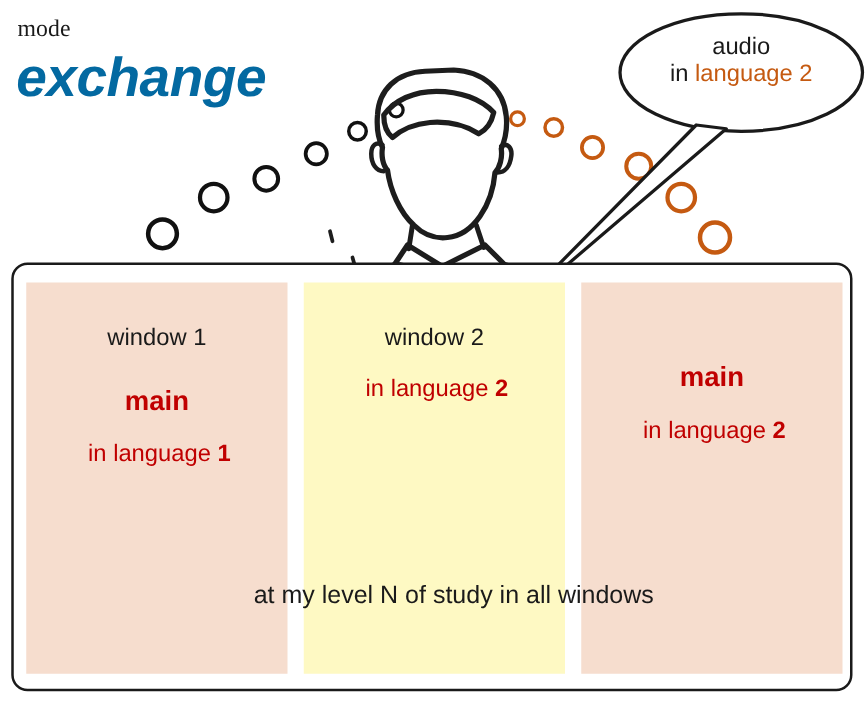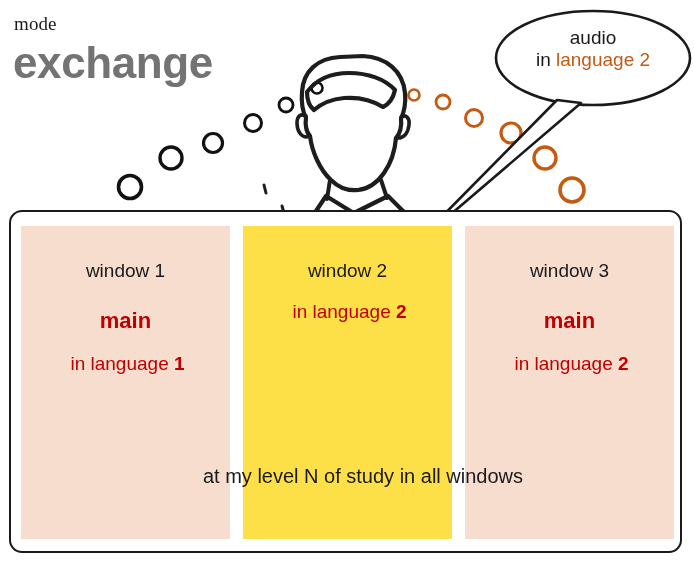--- a/index.html
+++ b/index.html
@@ -35,23 +35,24 @@
     white-space: nowrap;
     font-family: Liberation Serif, serif;
   }
   .mode-title {
     position: absolute;
     left: 13px;
     top: 41px;
     font-size: 44px;
     font-weight: bold;
     line-height: 1;
-    color: #737373;
+    color: #0369a1;
     letter-spacing: -0.4px;
     white-space: nowrap;
+    font-style: italic;
   }
 
   
   .art {
     position: absolute;
     left: 0; top: 0;
     width: 694px;
     height: 564px;
     pointer-events: none;
   }
@@ -92,21 +93,21 @@
     display: flex;
     justify-content: space-between;
   }
   .col {
     width: 209px;
     height: 313px;
     box-sizing: border-box;
     padding-top: 35px;
   }
   .col-peach { background: #F6DDCE; }
-  .col-blue  { background: #fde047; }
+  .col-blue  { background: #fef9c3; }
 
   .win-label {
     text-align: center;
     font-size: 19px;
     color: #1a1a1a;
     line-height: 1;
     margin: 0;
   }
   .win-mode {
     text-align: center;
@@ -229,21 +230,20 @@
         <p class="win-mode">main</p>
         <p class="win-lang"><span>in language </span><b>1</b></p>
       </div>
 
       <div class="col col-blue">
         <p class="win-label">window 2</p>
         <p class="win-lang"><span>in language </span><b>2</b></p>
       </div>
 
       <div class="col col-peach">
-        <p class="win-label">window 3</p>
         <p class="win-mode">main</p>
         <p class="win-lang"><span>in language </span><b>2</b></p>
       </div>
 
     </div>
   </div>
 
   <div class="footnote">at my level N of study in all windows</div>
 
 </div>

